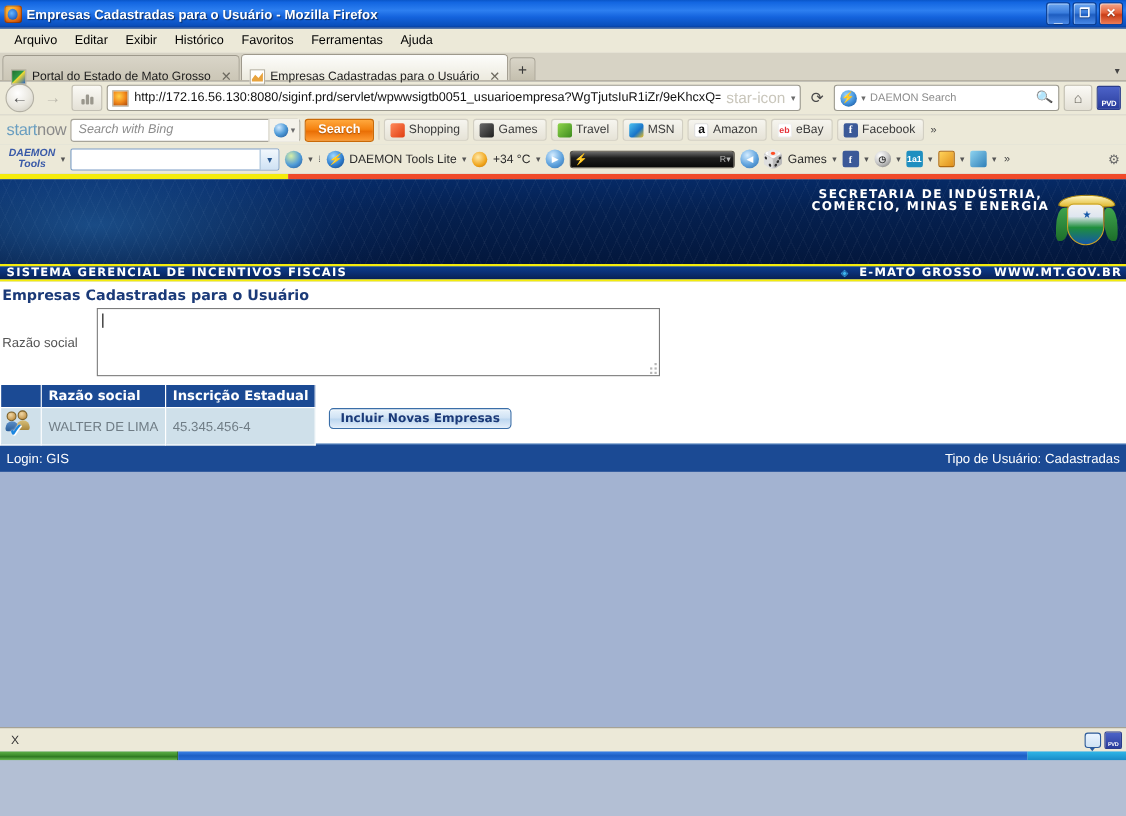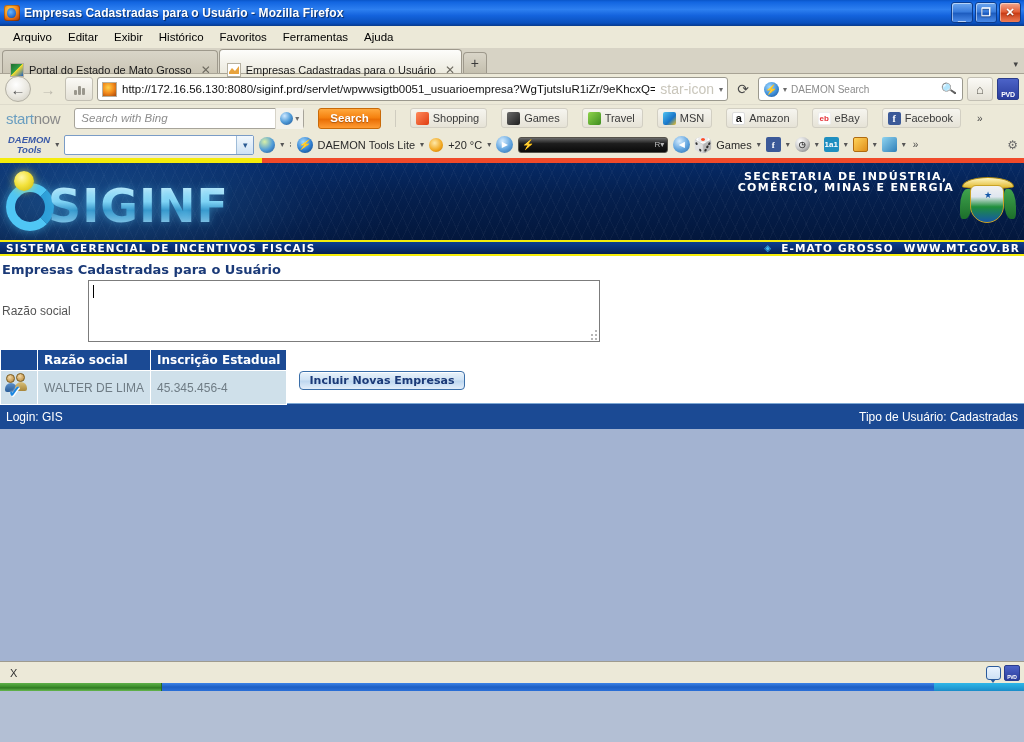--- a/index.html
+++ b/index.html
@@ -144,27 +144,27 @@
   }
   .pvdbtn {
     width:22px; height:22px; border:1px solid #2a3c8c; border-radius:2px; flex:none;
     background: linear-gradient(180deg,#4c63c8 0%,#2a3d9c 100%);
     color:#fff; font-size:7px; font-weight:bold; display:flex; align-items:flex-end;
     justify-content:center; padding-bottom:1px; letter-spacing:-.3px;
   }
 
   
   .snbar {
-    height:27px; background:#ece9d8; display:flex; align-items:center; gap:14px; padding:0 4px;
+    height:27px; background:#ece9d8; display:flex; align-items:center; gap:4px; padding:0 4px;
     border-top:1px solid #dedbcc;
   }
   .sn-logo { font-size:15px; color:#6a9ec0; letter-spacing:-.3px; flex:none; padding-left:2px;}
   .sn-logo .sn2 { color:#8a8a8a; }
   .sn-search {
-    width:230px; height:21px; background:#fff; border:1px solid #a7a49a; border-radius:3px;
+    width:209px; height:21px; background:#fff; border:1px solid #a7a49a; border-radius:3px;
     display:flex; align-items:center; padding:0 0 0 6px; flex:none;
   }
   .sn-search .ph { flex:1; font-size:11.5px; color:#8d8d8d; font-style:italic; }
   .sn-engine { width:28px; height:21px; border-left:1px solid #d6d3c8; display:flex;
                align-items:center; justify-content:center; gap:2px; background:#f4f2ea; }
   .sn-engine .globe { width:13px; height:13px; border-radius:50%;
     background: radial-gradient(circle at 35% 30%, #cfe9ff 0%, #4f9bd8 50%, #1d4f8e 100%); }
   .sn-go {
     height:21px; padding:0 11px; border-radius:3px; border:1px solid #c96a08;
     background: linear-gradient(180deg,#ffa83d 0%,#f58210 45%,#ea6f05 55%,#ff9c33 100%);
@@ -557,21 +557,21 @@
   <div class="dt-combo">
     <span class="arrow">▾</span>
   </div>
   <span class="dt-ic dt-srch"></span>
   <span class="dtcaret">▾</span>
   <span class="dtcaret">⁞</span>
   <span class="dt-ic dt-blue">⚡</span>
   <span class="dt-label">DAEMON Tools Lite</span>
   <span class="dtcaret">▾</span>
   <span class="dt-temp-ic"></span>
-  <span class="dt-label">+20 °C</span>
+  <span class="dt-label">+34 °C</span>
   <span class="dtcaret">▾</span>
   <span class="dt-play">▶</span>
   <span class="dt-track">
     <span class="bolt">⚡</span>
     <span class="rgt">R▾</span>
   </span>
   <span class="dt-spk">◀</span>
   <span class="dt-ic">🎲</span>
   <span class="dt-label">Games</span>
   <span class="dtcaret">▾</span>
@@ -588,25 +588,20 @@
   <span class="sn-more">»</span>
   <span class="dt-gear">⚙</span>
 </div>
 
 <div class="stripe">
   <span class="yel"></span>
   <span class="red"></span>
 </div>
 
 <div class="banner">
-  <div class="siginf">
-    <span class="dot"></span>
-    <span class="ring"></span>
-    <span class="word">SIGINF</span>
-  </div>
   <div class="sicme">
     <div class="sub1">SECRETARIA   DE  INDÚSTRIA,</div>
     <div class="sub2">COMÉRCIO, MINAS E ENERGIA</div>
   </div>
   <div class="brasao">
     <span class="hat"></span>
     <span class="leafL"></span>
     <span class="leafR"></span>
     <span class="shield"></span>
     <span class="star">★</span>

